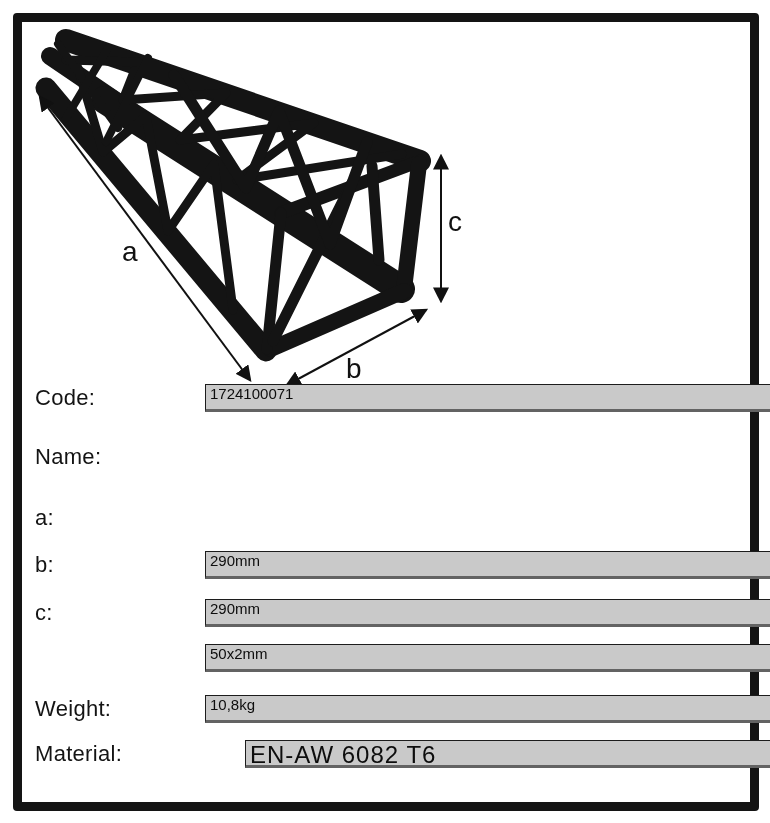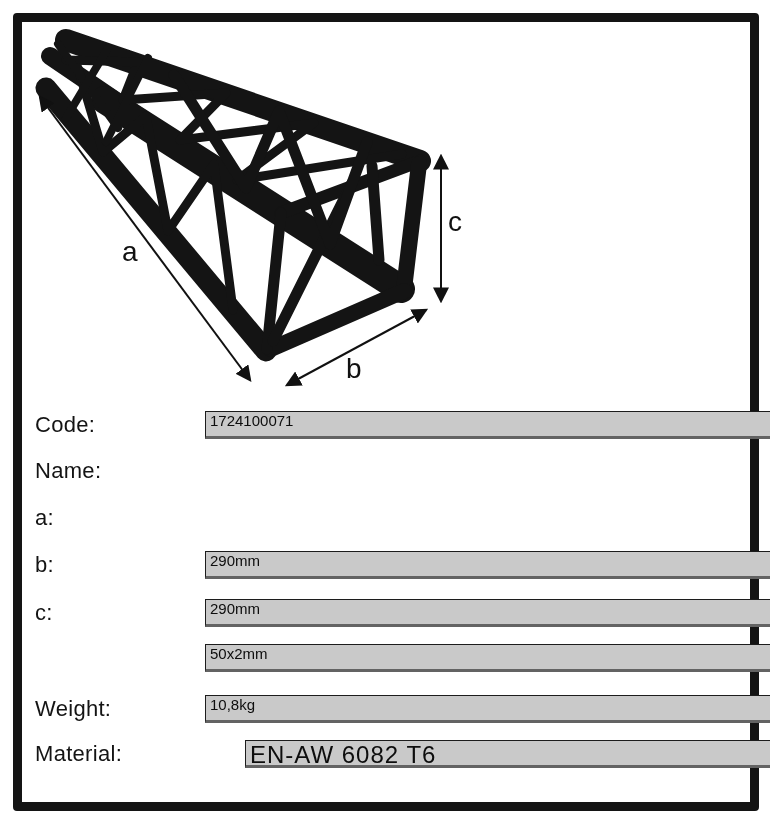--- a/index.html
+++ b/index.html
@@ -73,28 +73,28 @@
 
   <path class="dim" d="M40 97 L250 380" marker-start="url(#ah)" marker-end="url(#ah)"></path>
   <path class="dim" d="M287 385 L426 310" marker-start="url(#ah)" marker-end="url(#ah)"></path>
   <path class="dim" d="M441 156 L441 301" marker-start="url(#ah)" marker-end="url(#ah)"></path>
 
   <text class="dimlabel" x="122" y="261">a</text>
   <text class="dimlabel" x="346" y="378">b</text>
   <text class="dimlabel" x="448" y="231">c</text>
 </svg>
 
-<div class="row" style="top:411px">
+<div class="row" style="top:384px">
   <div class="flabel">Code:</div>
   <div class="vbox">
     <span>1724100071</span>
   </div>
 </div>
 
-<div class="row" style="top:457px">
+<div class="row" style="top:443px">
   <div class="flabel">Name:</div>
 </div>
 
 <div class="row" style="top:504px">
   <div class="flabel">a:</div>
 </div>
 
 <div class="row" style="top:551px">
   <div class="flabel">b:</div>
   <div class="vbox">

